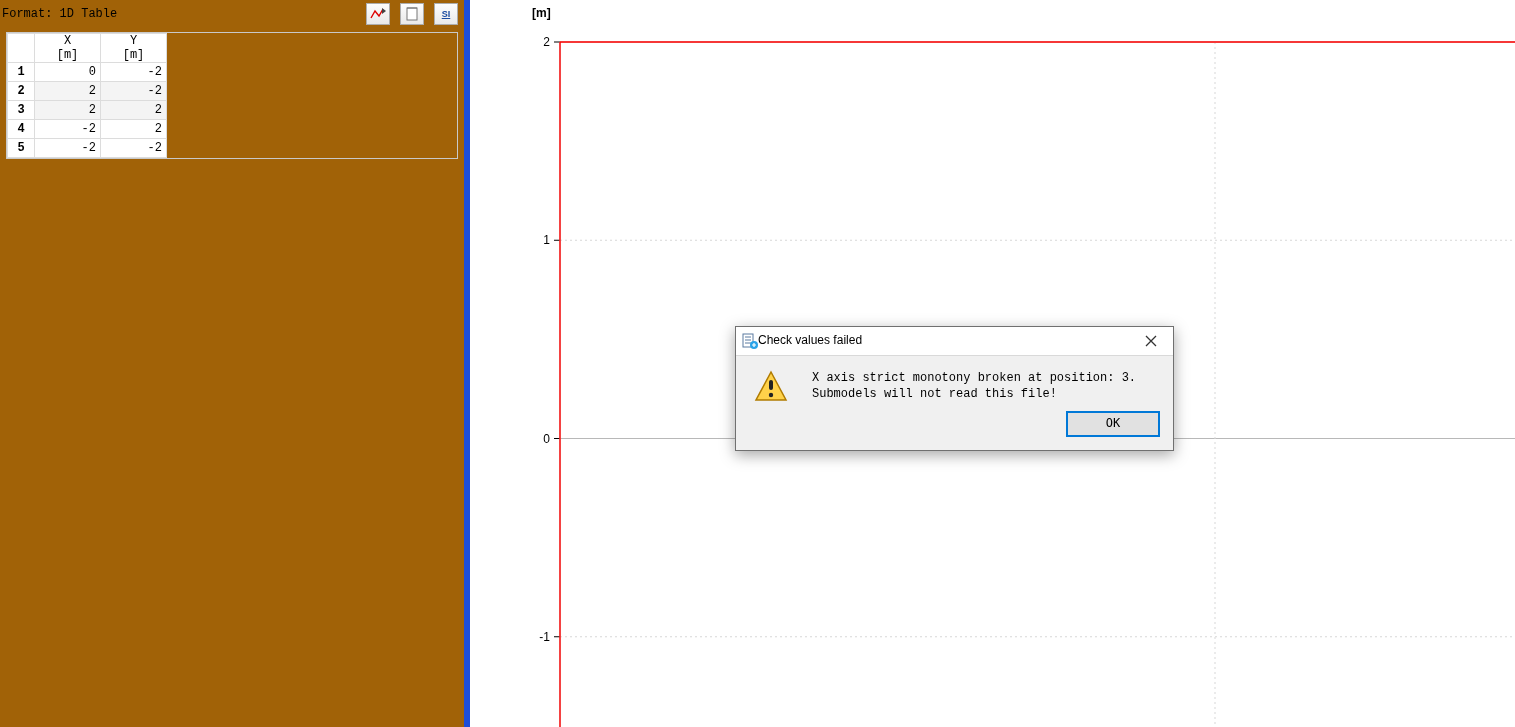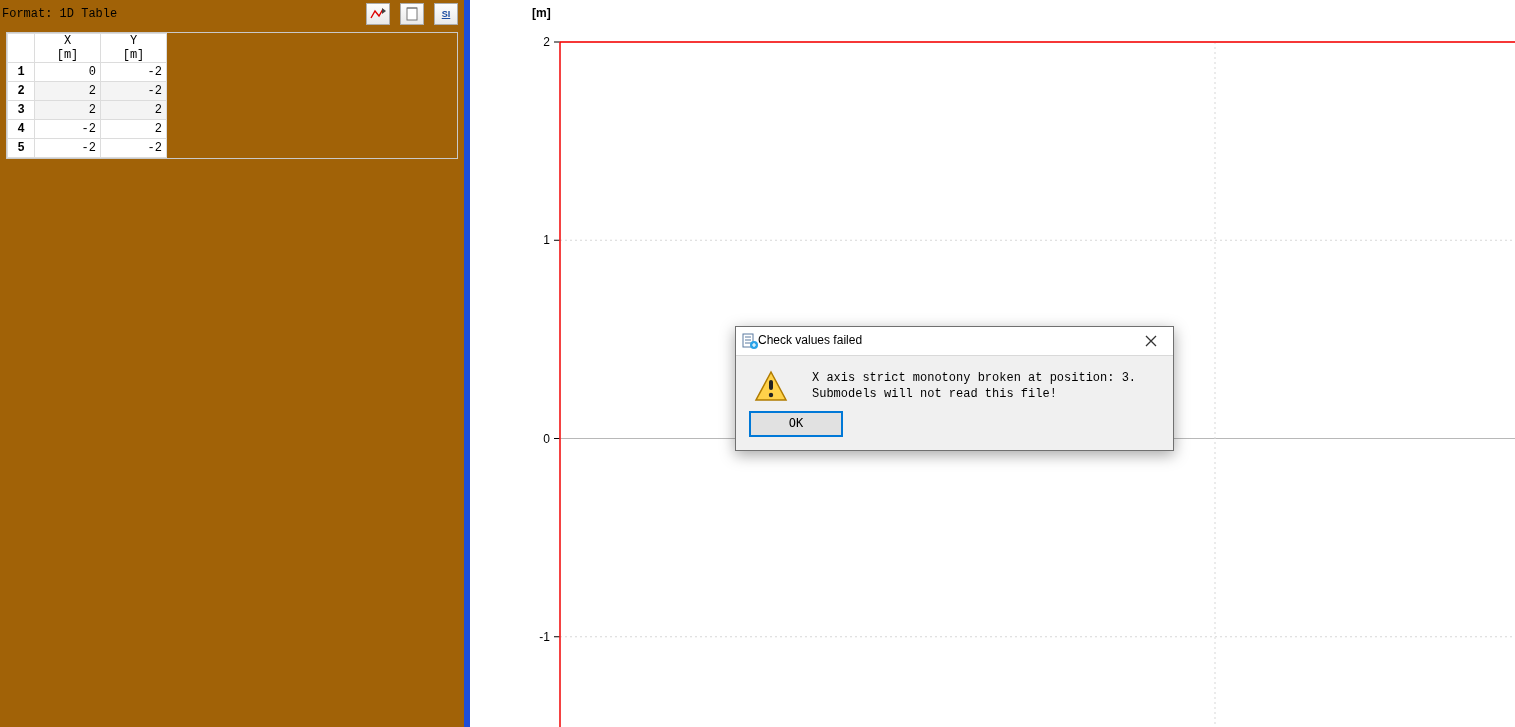--- a/index.html
+++ b/index.html
@@ -22,21 +22,21 @@
   .axis-title{position:absolute;font-family:Arial,sans-serif;font-size:12px;font-weight:bold}
   .plot svg{display:block}
   
   .dialog{position:absolute;width:437px;border:1px solid #707070;background:#f0f0f0;box-shadow:0 4px 14px rgba(0,0,0,.35);font-family:"Microsoft YaHei","Segoe UI",Arial,sans-serif}
   .dlg-title{display:flex;align-items:center;justify-content:space-between;height:28px;background:#fff;border-bottom:1px solid #d9d9d9;padding:0 4px 0 6px}
   .dlg-title-left{display:flex;}
   .dlg-title-text{font-size:12px;color:#000}
   .dlg-close{width:36px;height:22px;display:flex;align-items:center;justify-content:center;cursor:default}
   .dlg-body{display:flex;gap:24px;padding:14px 18px 8px 18px}
   .dlg-msg{font-family:"SimSun","Courier New",monospace;font-size:12px;line-height:16px;white-space:pre}
-  .dlg-btnrow{display:flex;justify-content:flex-start;padding:0 14px 14px 14px}
+  .dlg-btnrow{display:flex;justify-content:flex-end;padding:0 14px 14px 14px}
   .ok-btn{width:90px;height:22px;border:1px solid #0078d7;outline:1px solid #0078d7;background:#e1e1e1;font-family:"SimSun",monospace;font-size:12px;text-align:center;line-height:20px;cursor:default}
 </style>
 </head>
 <body>
 
 <div class="app">
 
   <div class="left-panel">
     <div class="format-bar">
       <span class="format-label">Format: 1D Table</span>

